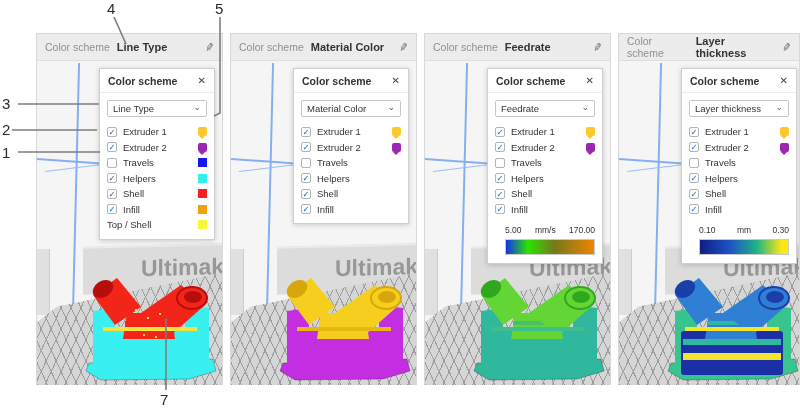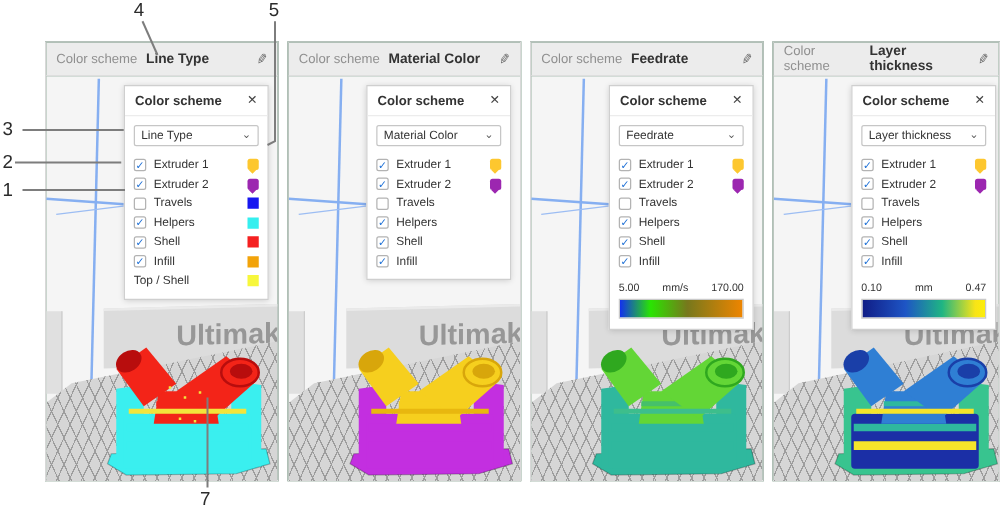--- a/index.html
+++ b/index.html
@@ -4,21 +4,21 @@
 <style>
   * { margin:0; padding:0; box-sizing:border-box; }
   html,body { width:800px; height:417px; background:#ffffff; font-family:"Liberation Sans", sans-serif; overflow:hidden; }
   .stage { position:relative; width:800px; height:417px; }
 
   
   .ann { position:absolute; font-size:15px; color:#2b2b2b; z-index:40; }
   #ann-lines { position:absolute; left:0; top:0; z-index:39; pointer-events:none; }
 
   
-  .panel { position:absolute; top:33px; height:352px; border:1px solid #d8d8d8; background:#14532d; }
+  .panel { position:absolute; top:33px; height:352px; border:1px solid #d8d8d8; background:#fef9c3; }
   .hdr { position:relative; height:27px; background:#ececec; border-bottom:1px solid #dedede;
          display:flex; align-items:center; padding:0 8px; gap:7px; }
   .hdr .hlabel { font-size:10.5px; color:#8f8f8f; }
   .hdr .hvalue { font-size:11px; color:#333; font-weight:bold; }
   .hdr .pencil { margin-left:auto; font-size:11px; color:#666; transform:scaleX(-1) rotate(10deg); cursor:pointer; }
 
   .viewport { position:relative; width:100%; height:324px; overflow:hidden; background:#f5f5f5; }
 
   
   .blue-v { position:absolute; left:38px; top:2px; width:1.5px; height:252px; background:#86aff1; transform:rotate(1.4deg); }
@@ -55,21 +55,21 @@
   .row { display:flex; align-items:center; height:15.5px; gap:6px; }
   .cb { width:10px; height:10px; border:1px solid #b3b3b3; border-radius:2px; background:#fff; flex:0 0 auto;
         display:flex; align-items:center; justify-content:center; font-size:8.5px; color:#1c6fd6; line-height:1; cursor:pointer; }
   .rlabel { font-size:9.5px; color:#333; flex:1 1 auto; white-space:nowrap; }
   .rlabel.noind { margin-left:0; }
   .sw { width:9px; height:9px; flex:0 0 auto; position:relative; }
   .sw.pin { border-radius:2px; }
   .sw.pin::after { content:''; position:absolute; left:1px; bottom:-3px; width:0; height:0;
                    border-left:3px solid transparent; border-right:3px solid transparent;
                    border-top:3px solid var(--sw,#000); }
-  .legend { padding:2px 7px 8px 7px;text-align:center; }
+  .legend { padding:2px 7px 8px 17px;text-align:center; }
   .legend-txt { display:flex; justify-content:space-between; font-size:8.5px; color:#333; margin-bottom:4px; }
   .grad { height:16px; border:1px solid #c9c9c9; }
 </style>
 </head>
 <body>
 
 <div class="stage">
 
   <svg id="ann-lines" width="800" height="417">
     <g stroke="#7d7d7d" stroke-width="1.6" fill="none">
@@ -393,21 +393,21 @@
           </div>
           <div class="row">
             <span class="cb">✓</span>
             <span class="rlabel">Infill</span>
           </div>
         </div>
         <div class="legend">
           <div class="legend-txt">
             <span>0.10</span>
             <span>mm</span>
-            <span>0.47</span>
+            <span>0.30</span>
           </div>
           <div class="grad" style="background: linear-gradient(90deg, rgb(16, 29, 134) 0%, rgb(30, 85, 197) 35%, rgb(31, 181, 131) 65%, rgb(248, 228, 23) 92%, rgb(253, 238, 10) 100%);"></div>
         </div>
       </div>
     </div>
   </div>
 
 </div>
 
 </body></html>

